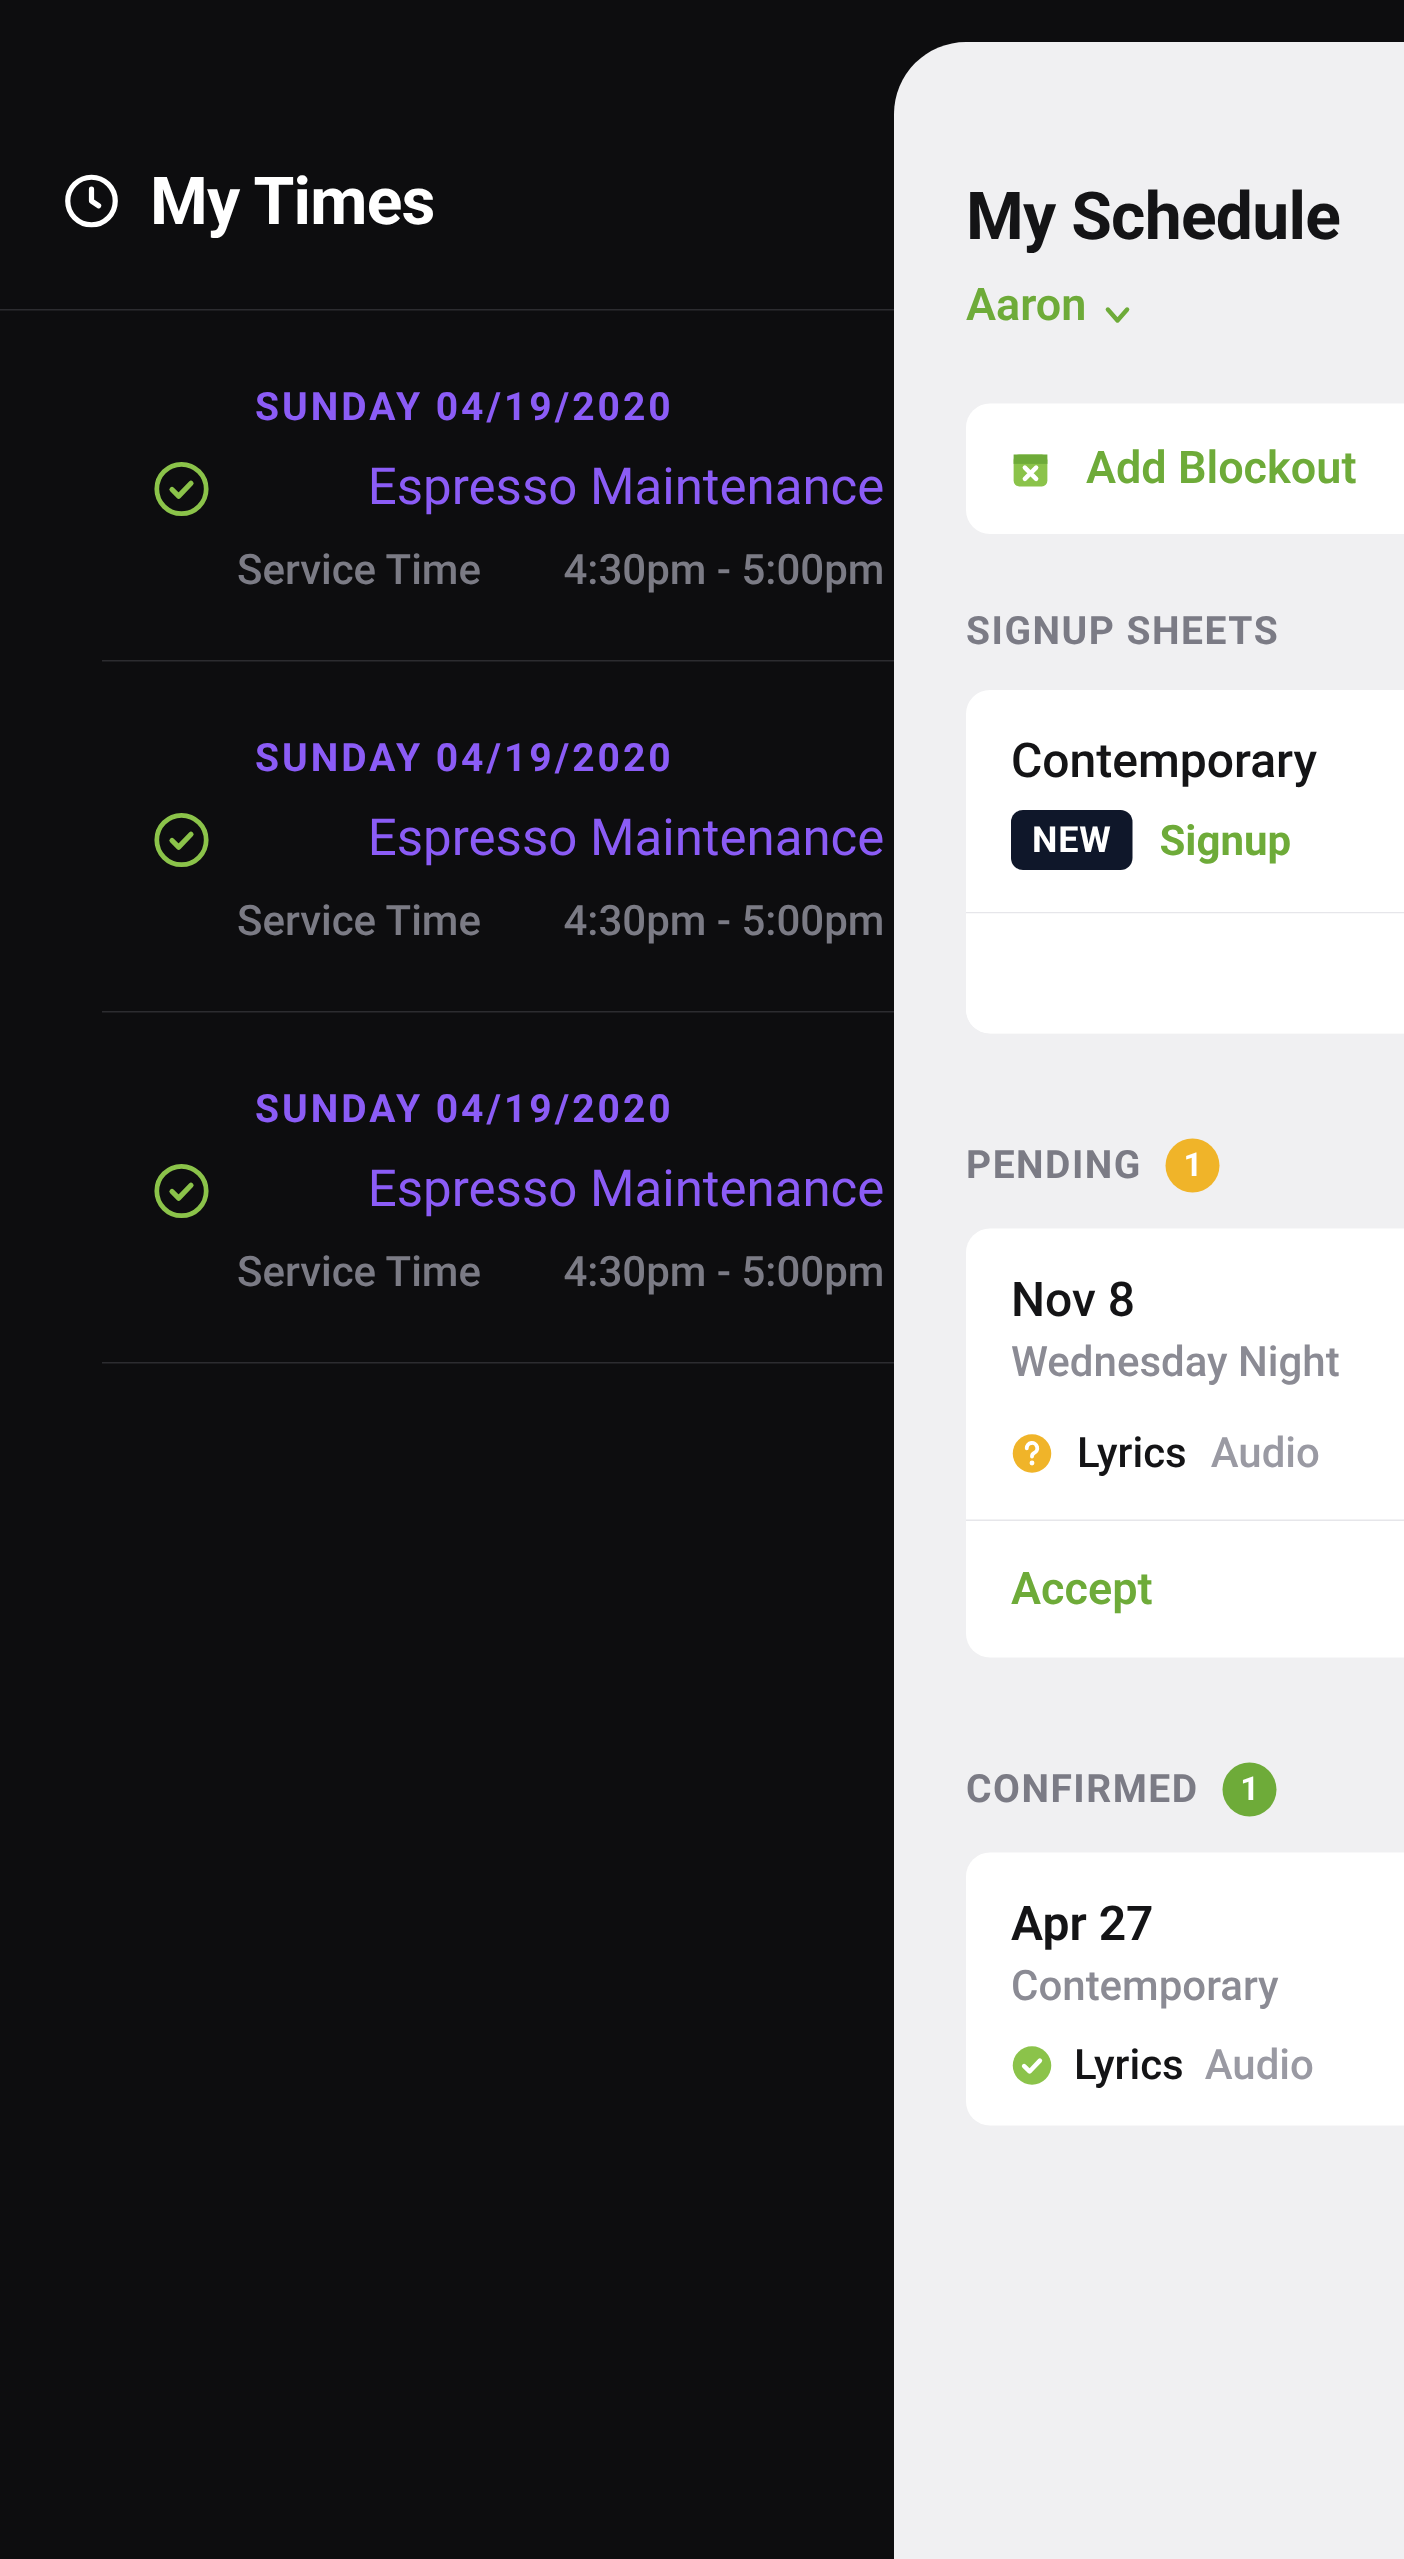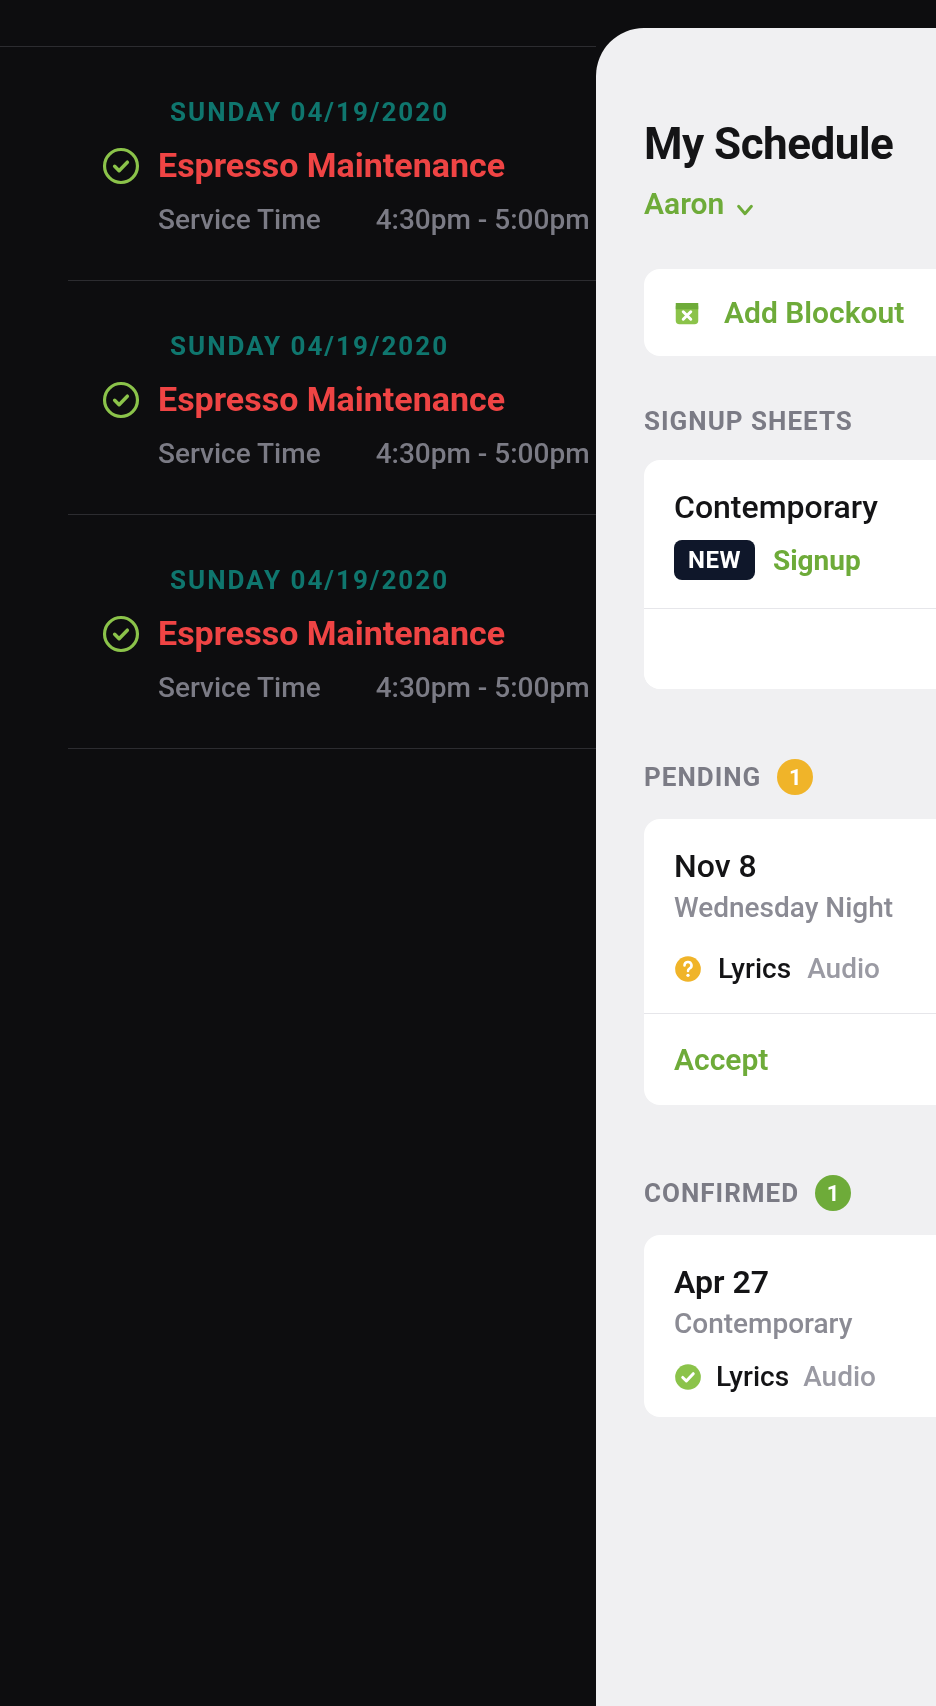--- a/index.html
+++ b/index.html
@@ -8,25 +8,25 @@
 
   
   .dark-panel { position: absolute; left: 0; top: 0; bottom: 0; width: 596px; background: #0d0d0f; }
   .dark-header { display: flex; align-items: center; gap: 20px; padding: 108px 0 0 42px; }
   .clock-icon { width: 38px; height: 38px; }
   .dark-title { color: #ffffff; font-size: 44px; font-weight: 700; letter-spacing: -0.5px; }
   .dark-divider { border: none; border-top: 1px solid #2c2c30; margin-top: 46px; }
 
   .times-list { padding: 0 0 0 0; }
   .time-item { padding: 50px 0 44px 104px; border-bottom: 1px solid #2c2c30; margin-left: 68px; position: relative; }
-  .time-date { color: #0f766e; font-size: 26px; font-weight: 700; letter-spacing: 2px; margin-left: -2px; }
+  .time-date { color: #8b5cf6; font-size: 26px; font-weight: 700; letter-spacing: 2px; margin-left: -2px; }
   .time-row { display: flex; align-items: flex-start; gap: 18px; margin-top: 18px; margin-left: -70px; }
   .check-circle { flex: 0 0 auto; width: 38px; height: 38px; margin-top: 2px; }
   .time-body {}
-  .time-title { color: #ef4444; font-size: 34px; font-weight: 700; }
+  .time-title { color: #8b5cf6; font-size: 34px; font-weight: 400; text-align: right; }
   .time-sub { display: flex; gap: 55px; margin-top: 18px; color: #7b7b85; font-size: 28px; font-weight: 500; }
 
   
   .light-panel {
     position: absolute;
     top: 28px;
     left: 596px;
     width: 600px; 
     bottom: 0;
     background: #f0f0f2;
@@ -78,20 +78,27 @@
   .csd-sub { color: #8b8b94; font-size: 28px; font-weight: 500; margin-top: 6px; }
   .csd-row { display: flex; align-items: center; gap: 14px; margin-top: 20px; padding-bottom: 24px; }
 
   .empty-card { background: #ffffff; border-radius: 0 0 16px 16px; height: 80px; width: 540px; }
 
 </style>
 </head>
 <body>
 
 <div class="dark-panel">
+  <div class="dark-header">
+    <svg class="clock-icon" viewBox="0 0 24 24">
+      <circle cx="12" cy="12" r="10" fill="none" stroke="#ffffff" stroke-width="2.2"></circle>
+      <path d="M12 7 L12 12 L15 14" fill="none" stroke="#ffffff" stroke-width="2.2" stroke-linecap="round" stroke-linejoin="round"></path>
+    </svg>
+    <div class="dark-title">My Times</div>
+  </div>
   <hr class="dark-divider">
 
   <div class="times-list">
 
     <div class="time-item">
       <div class="time-date">SUNDAY 04/19/2020</div>
       <div class="time-row">
         <svg class="check-circle" viewBox="0 0 24 24">
           <circle cx="12" cy="12" r="10.4" fill="none" stroke="#8bc34a" stroke-width="2"></circle>
           <path d="M8 12.2 L10.8 15 L16 9.6" fill="none" stroke="#8bc34a" stroke-width="2.2" stroke-linecap="round" stroke-linejoin="round"></path>

